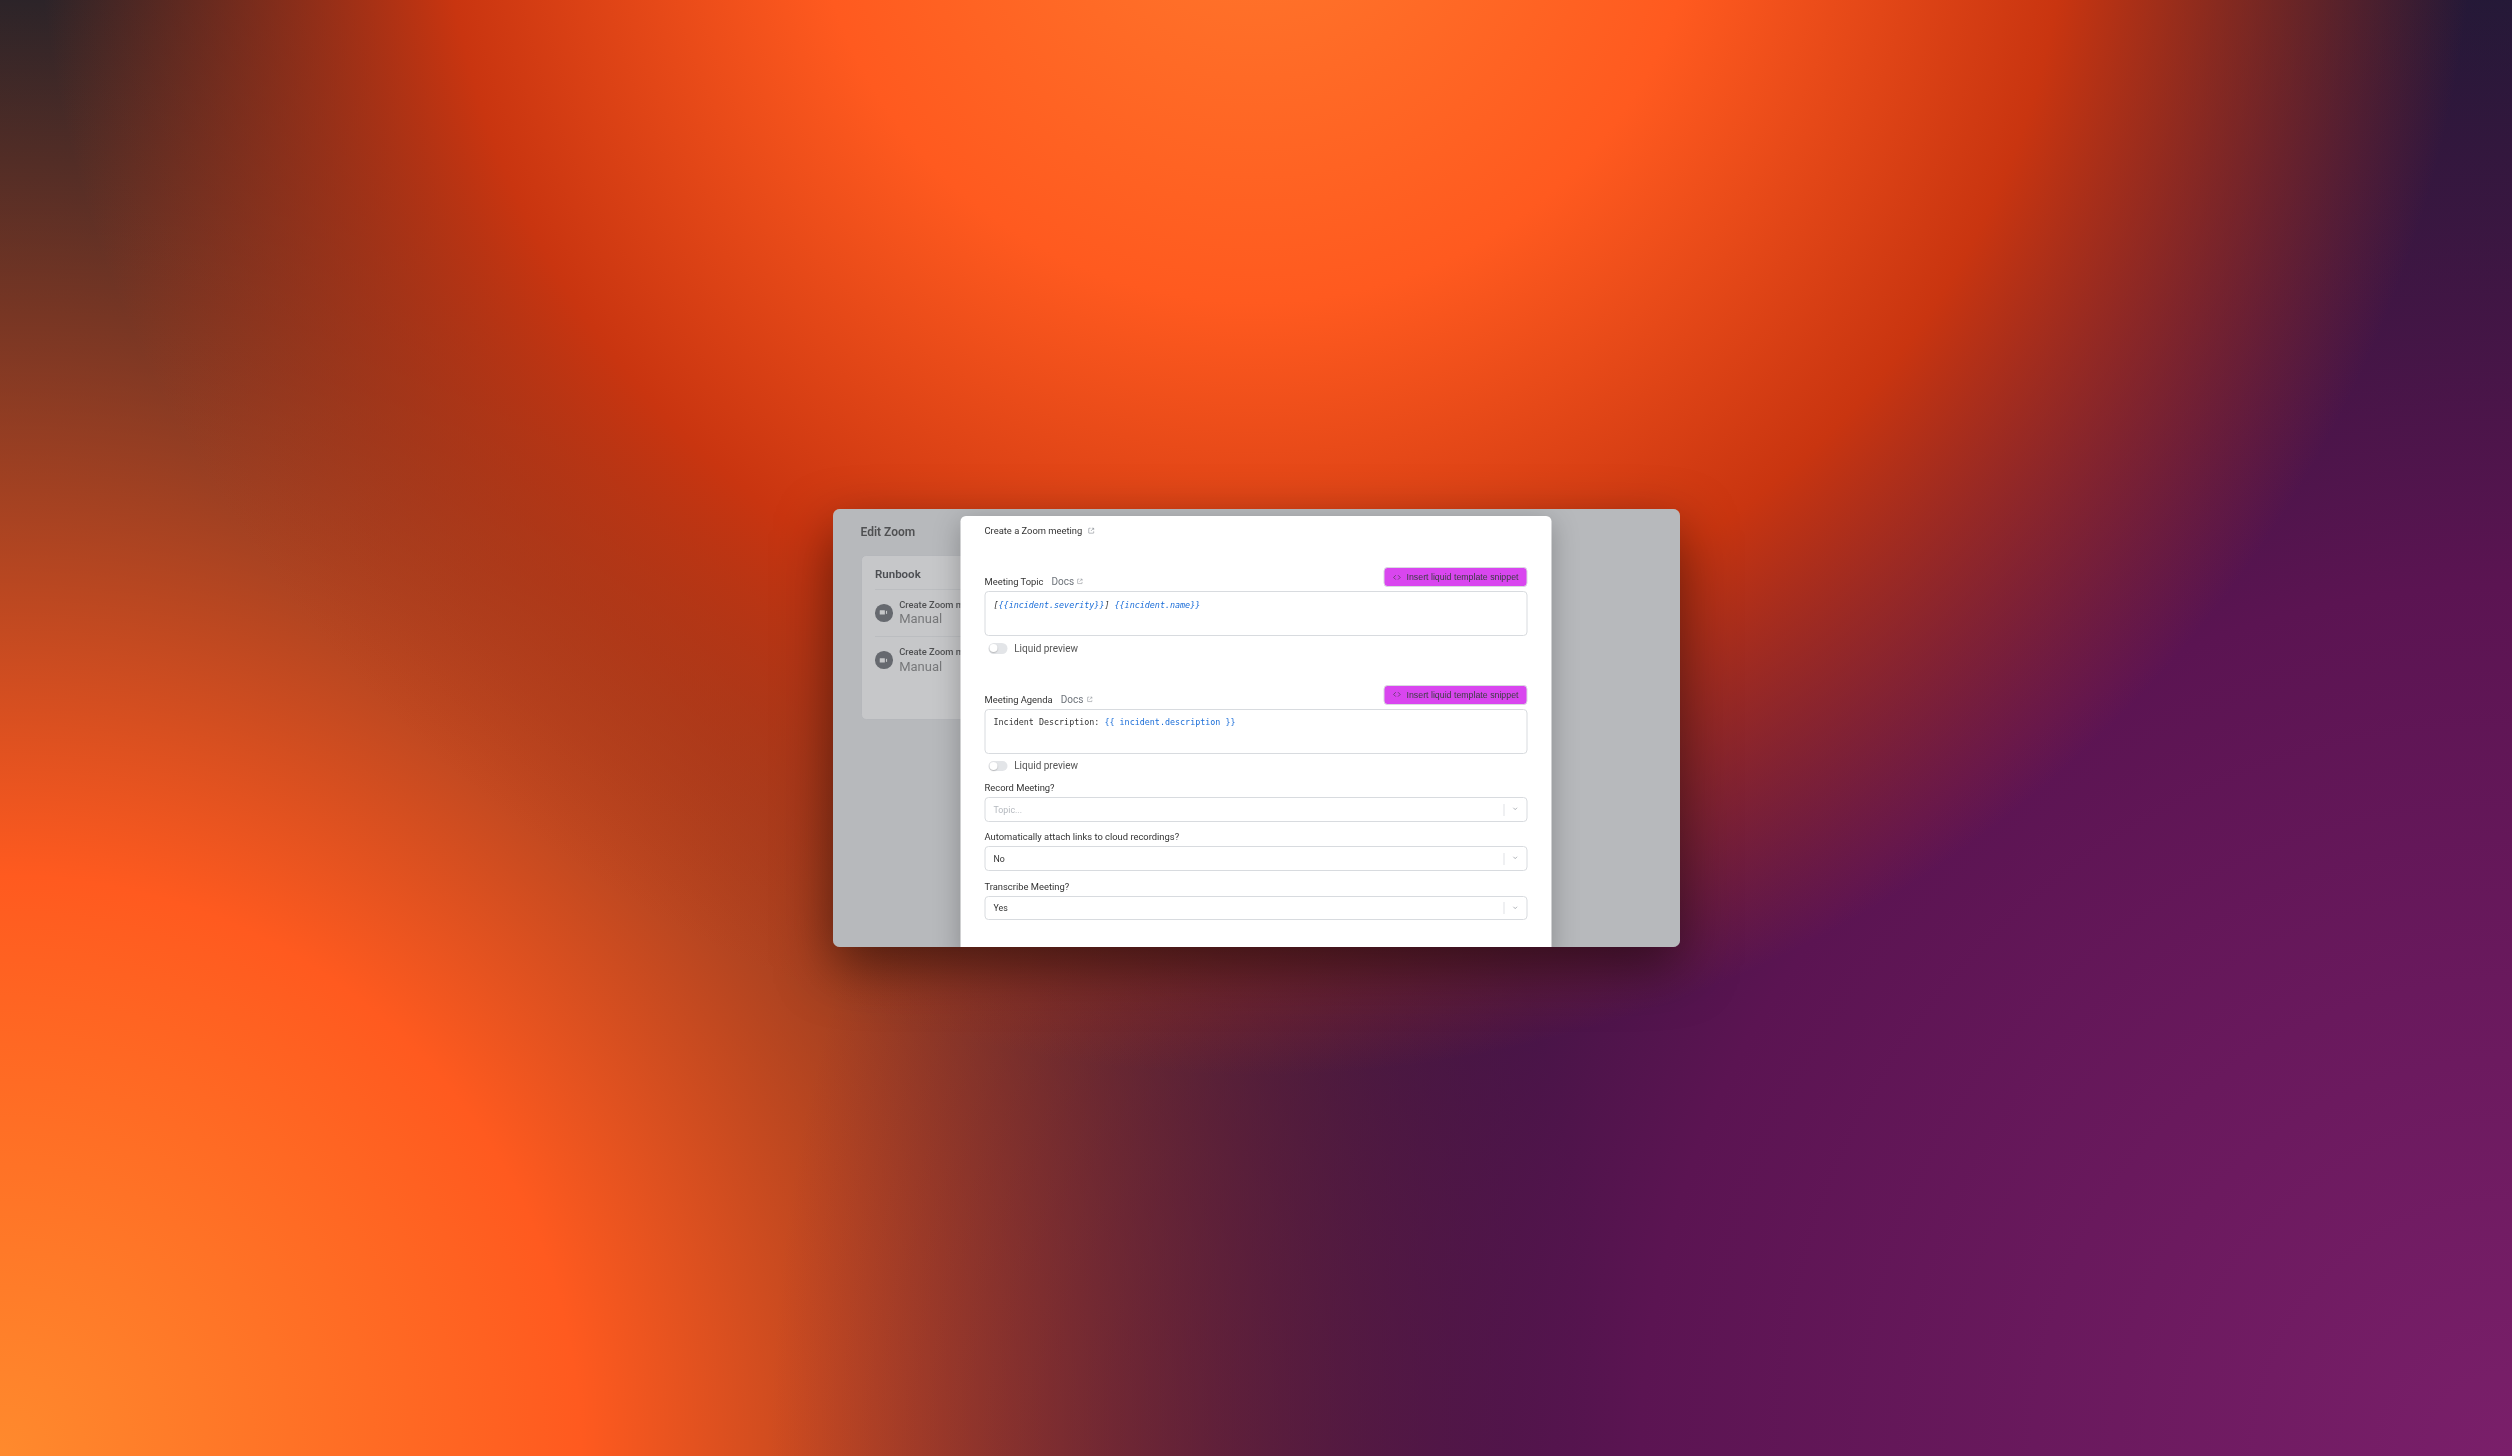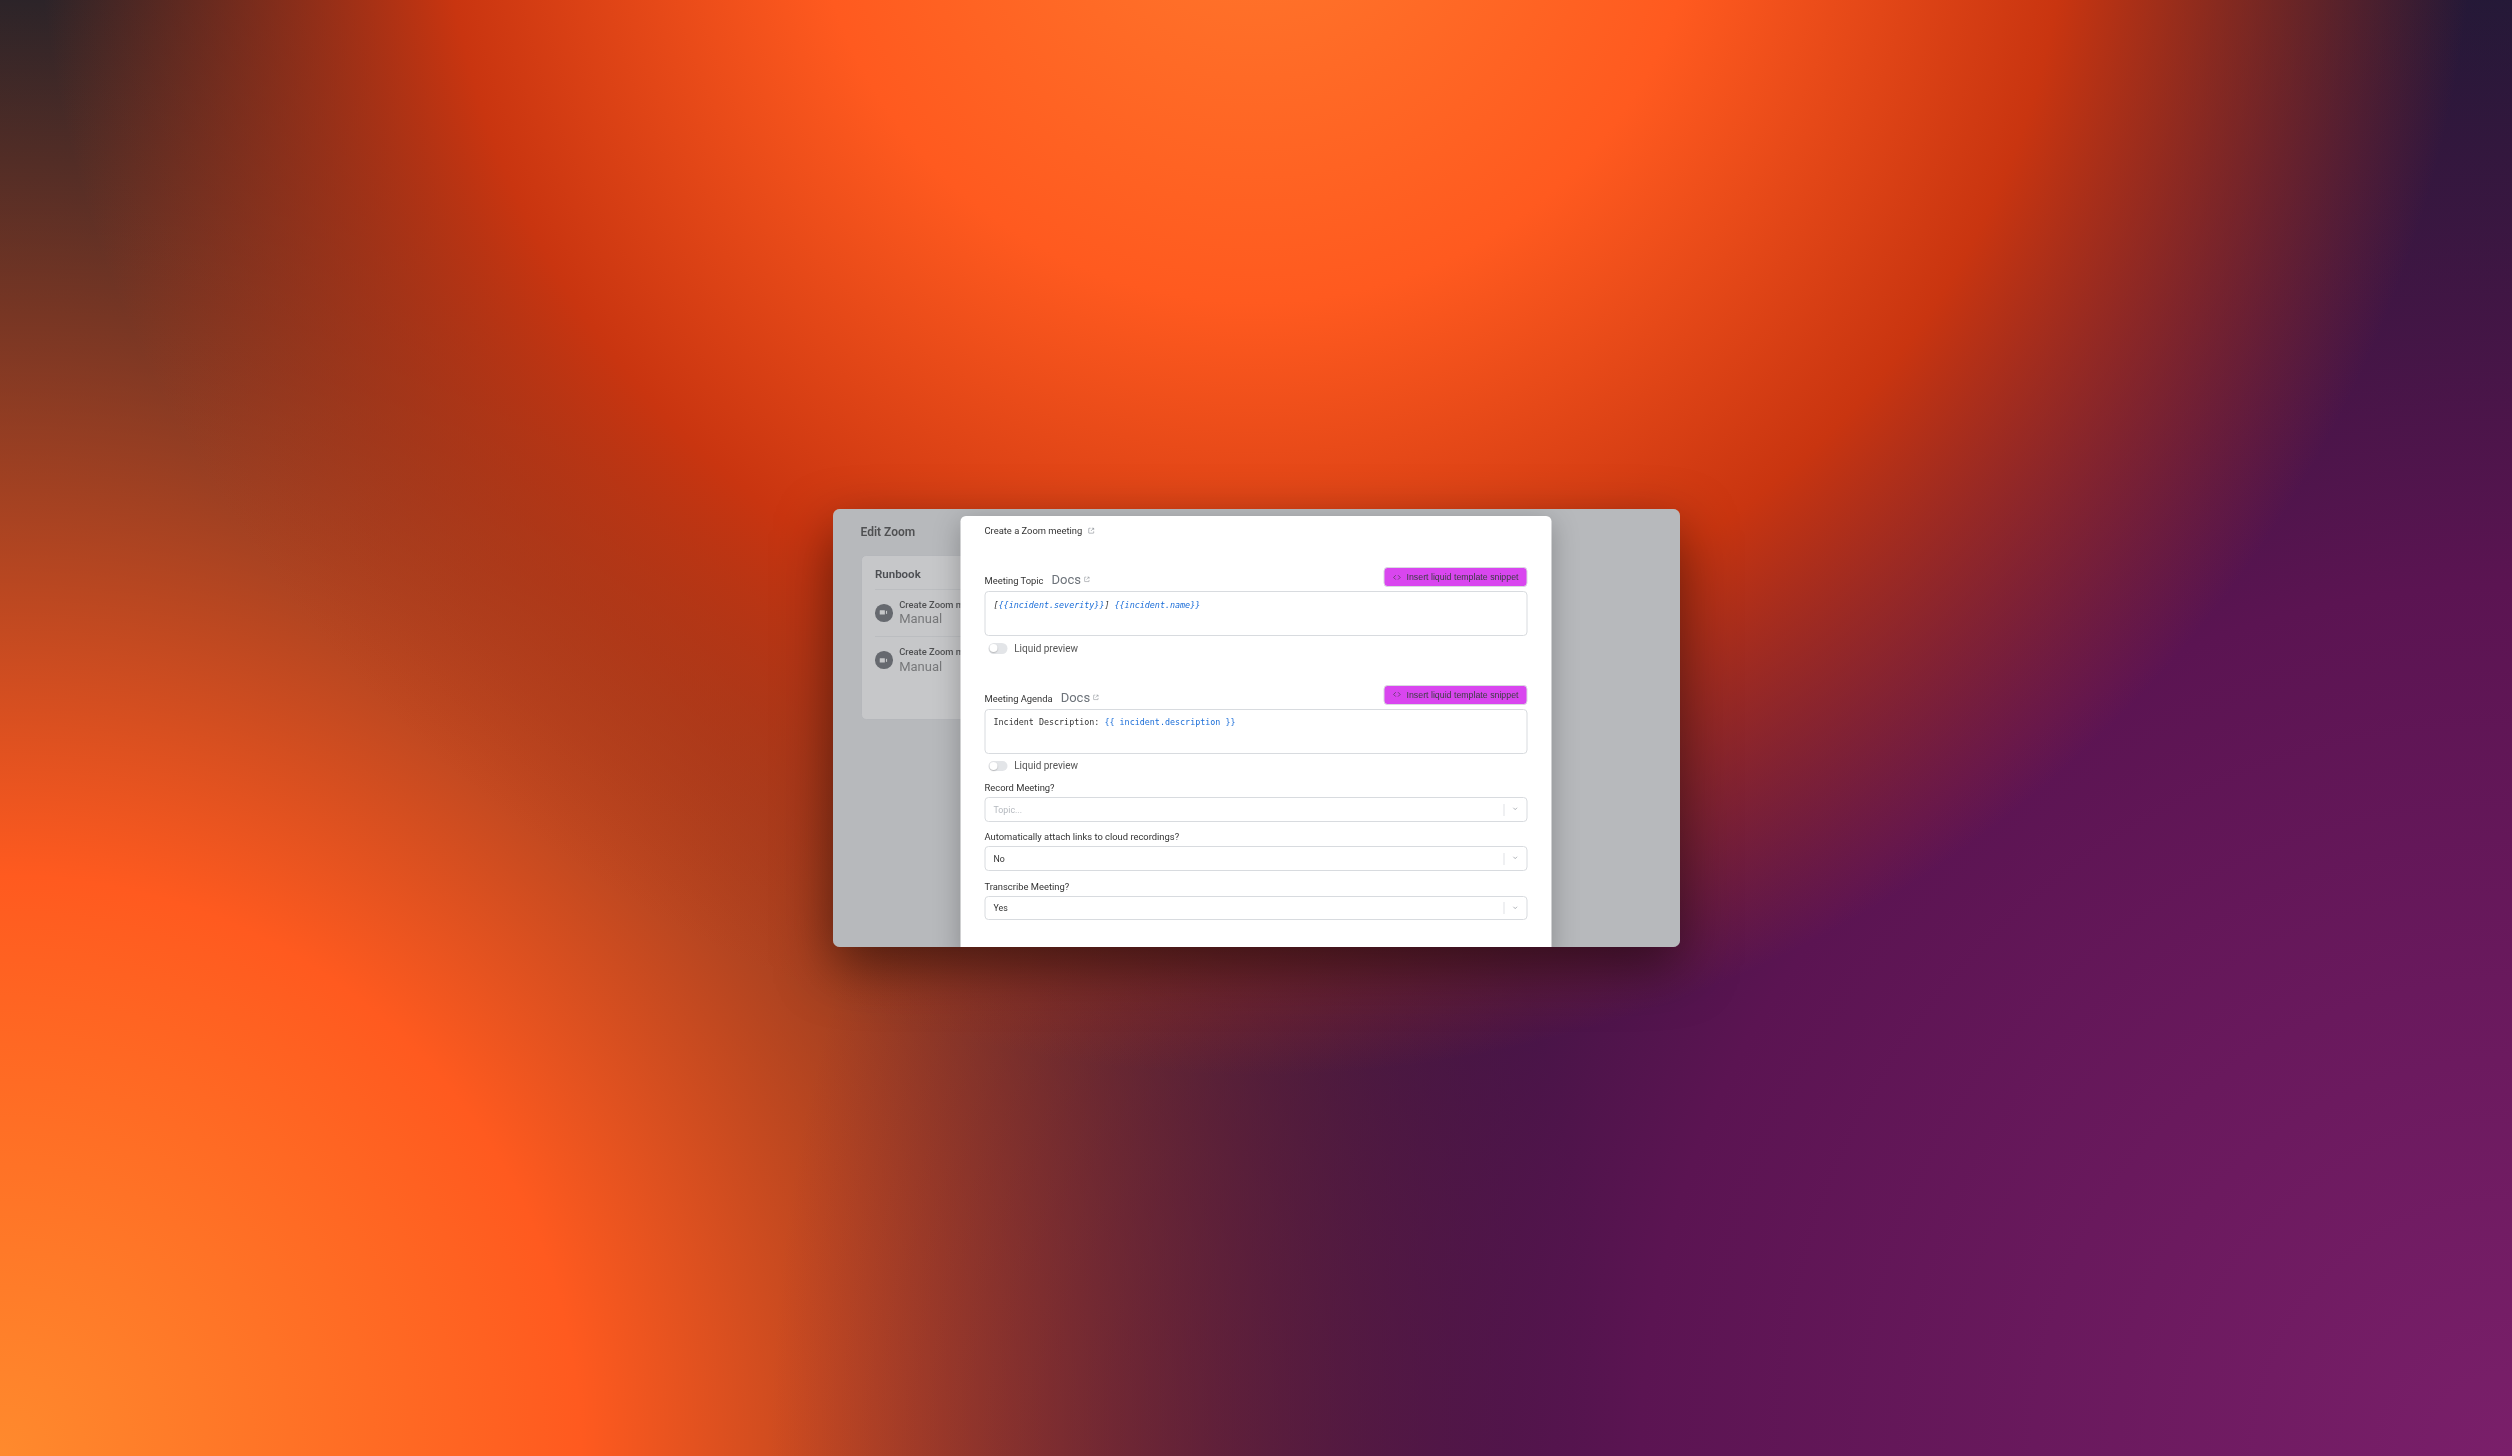--- a/index.html
+++ b/index.html
@@ -69,21 +69,21 @@
       box-shadow: 0 6.7px 27px rgba(0,0,0,0.25);
     }
     .modal-body { padding: 6.7px 24px 17.5px 24px; }
 
     .action-row { display:flex; align-items:center; gap:5.4px; font-size:9.4px; color:#333; margin:2.7px 0 10.8px 0;}
     .ext-link-icon svg { width:7.4px; height:7.4px; stroke:#6d737a; fill:none; stroke-width:1.6;}
 
     .field-header { display:flex; justify-content:space-between; align-items:flex-end; margin-bottom:4px;margin-top:31px;}
     .field-header .left { display:flex; align-items:baseline; gap:8px;}
     .field-label { font-size:9.4px; color:#333; font-weight: 400; }
-    .docs-link { font-size:13px; color:#6d737a; display:inline-flex; align-items:center; gap:2.7px; text-decoration:none;}
+    .docs-link { font-size:10px; color:#6d737a; display:inline-flex; align-items:center; gap:2.7px; text-decoration:none;}
     .docs-link svg { width:6.7px; height:6.7px; stroke:#6d737a; fill:none; stroke-width:1.6;}
 
     .snippet-btn {
       background:#d946ef; border:0.7px solid #d8dbdf; border-radius:4px;
       padding:4px 8px; font-size:8.8px; color:#3a3d42; display:inline-flex; align-items:center; gap:5.4px; cursor:pointer;
     }
     .snippet-btn svg { width:8.8px; height:8.8px; stroke:#3a3d42; fill:none; stroke-width:1.8;}
 
     .code-area {
       width:100%; min-height:45px; border:0.7px solid #d8dbdf; border-radius:4px;

